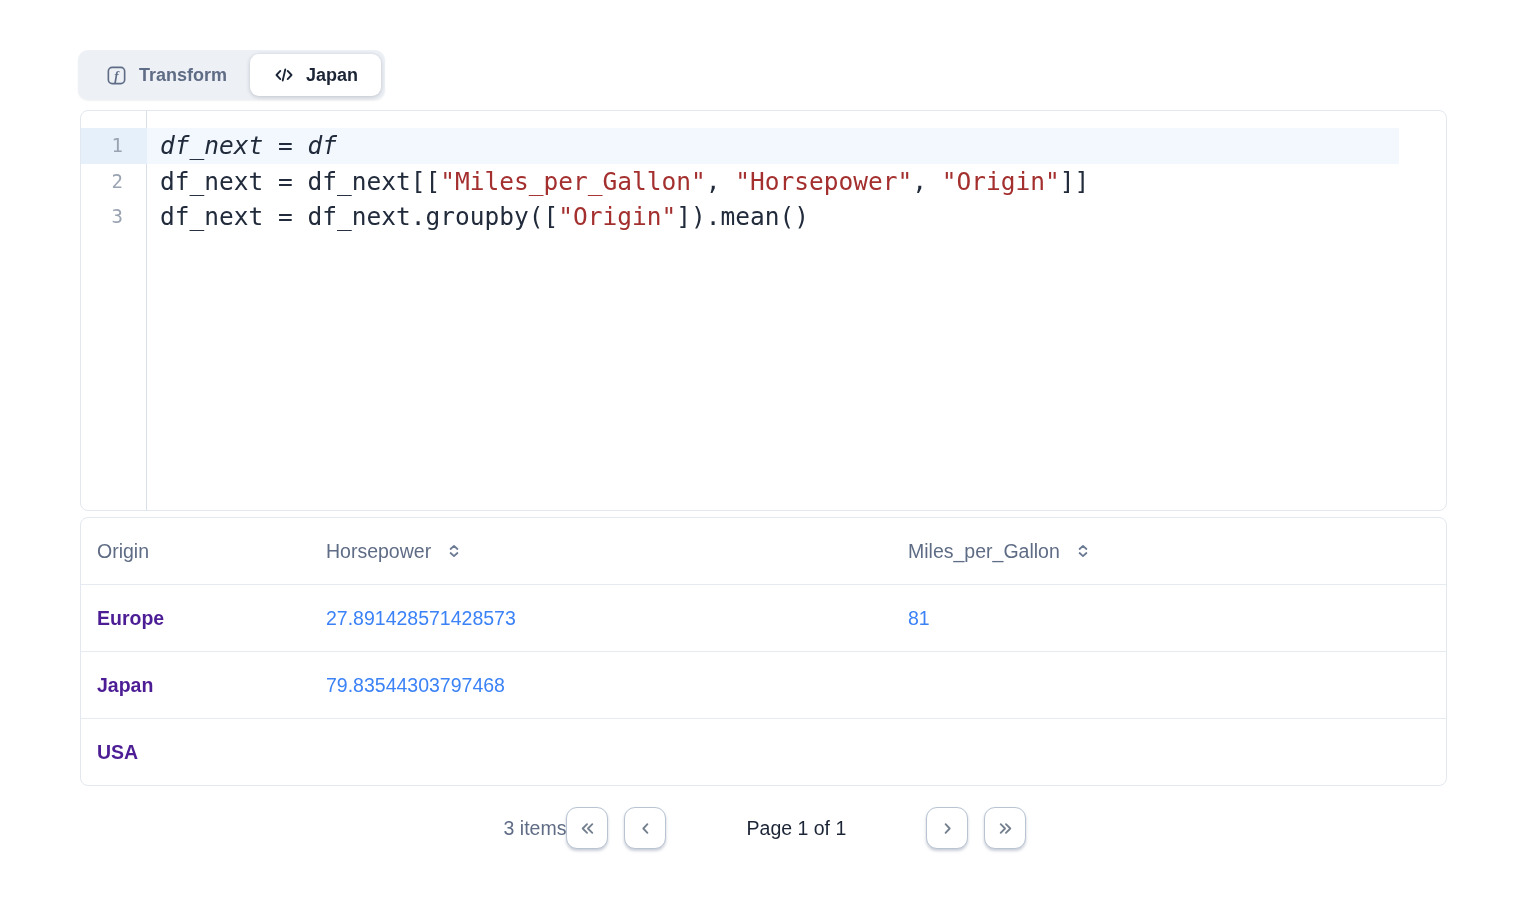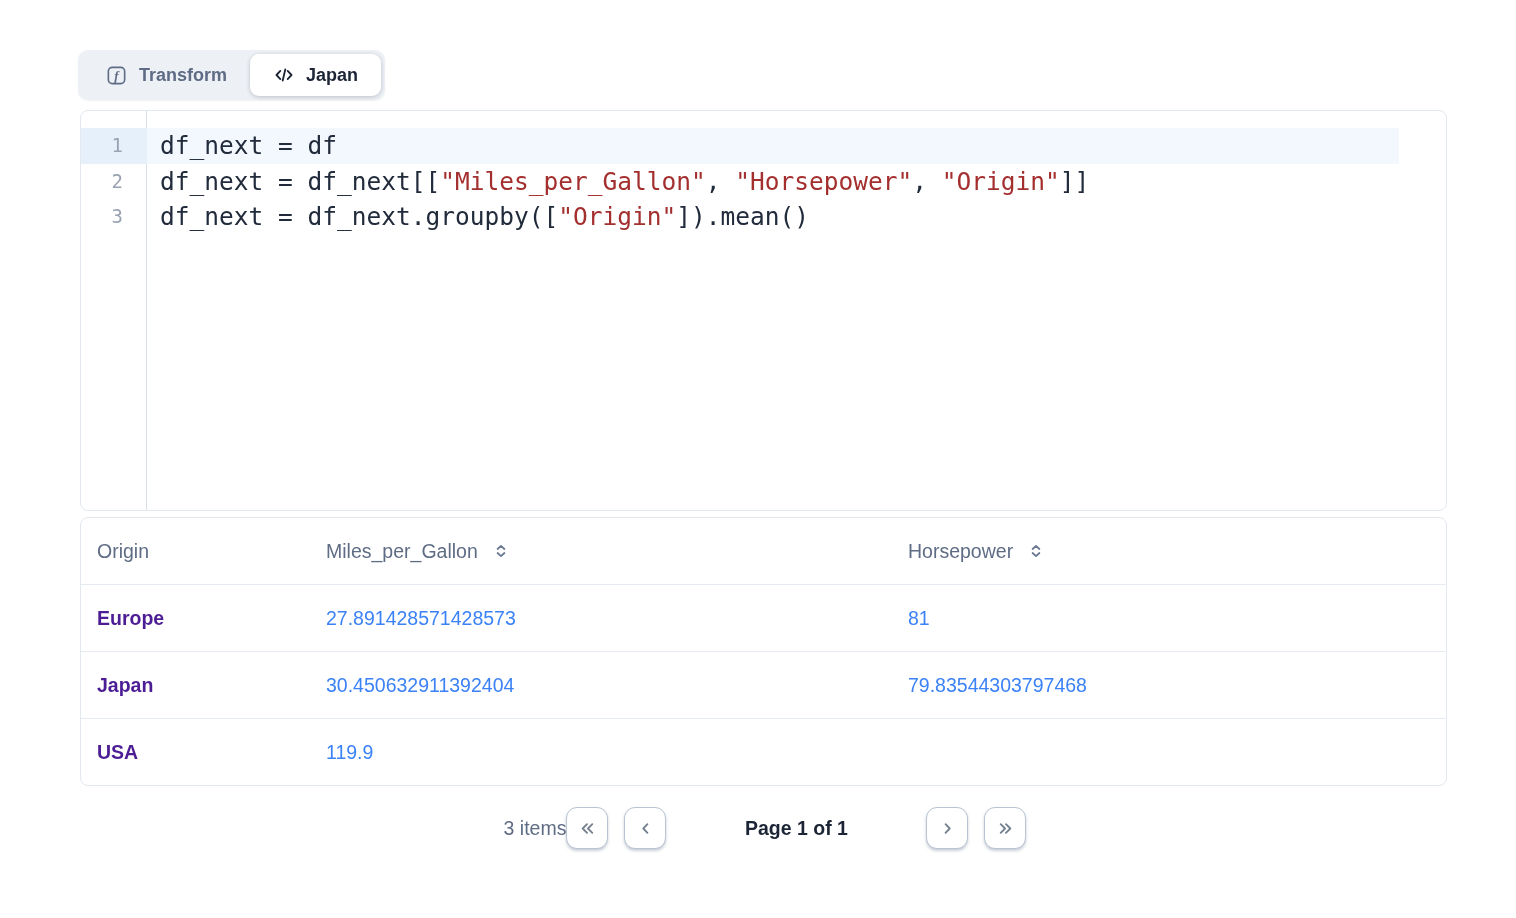--- a/index.html
+++ b/index.html
@@ -50,20 +50,21 @@
     font-size: 19px; line-height: 35.5px; color: #9aa3b2;
     user-select: none;
   }
   .codeline {
     flex: 1; white-space: pre; padding-left: 13px;
     font-size: 24.5px; line-height: 35.5px; color: #212b3b;
   }
   .edline.active .gut { background: #e5f0fa; }
   .edline.active .codeline {
     background: linear-gradient(to right, #f2f8fd 0, #f2f8fd calc(100% - 47px), transparent calc(100% - 47px));
+    font-style: italic;
   }
   .str { color: #a42f2f; }
 
   
   .rtable {
     position: absolute; left: 80px; top: 517px; width: 1367px;
     border: 1px solid #e3e8ee; border-radius: 8px;
     background: #fff; overflow: hidden;
   }
   .trow {
@@ -92,21 +93,21 @@
   .pbtn {
     width: 42px; height: 42px; border-radius: 11px;
     border: 1px solid #b9c4d2; background: #ffffff; color: #75808f;
     display: flex; align-items: center; justify-content: center;
     box-shadow: 0 2px 3px rgba(100,116,139,0.35);
     cursor: pointer; padding: 0;
   }
   .pbtn svg { display: block; }
   .page-label {
     width: 228px; text-align: center;
-    font-size: 19.5px; font-weight: 700; color: #1c2536;
+    font-size: 19.5px; font-weight: 400; color: #1c2536;
   }
 </style>
 </head>
 <body>
 
 <div class="tabbar">
   <button class="tab">
     <span>
       <svg width="23" height="23" viewBox="0 0 24 24" fill="none" stroke="currentColor" stroke-width="1.7">
         <rect x="3.5" y="3.5" width="17" height="17" rx="4"></rect>
@@ -142,52 +143,50 @@
     <div class="codeline"><span>df_next = df_next.groupby([</span><span class="str">"Origin"</span><span>]).mean()</span></div>
   </div>
 </div>
 
 <div class="rtable">
   <div class="trow head">
     <div class="hcell">
       <span>Origin</span>
     </div>
     <div class="hcell sortable">
+      <span>Horsepower</span>
+      <span class="sorticon">
+        <svg width="16" height="16" viewBox="0 0 16 16" fill="none" stroke="currentColor" stroke-width="1.8" stroke-linecap="round" stroke-linejoin="round">
+          <polyline points="4.6,6 8,2.9 11.4,6"></polyline>
+          <polyline points="4.6,10 8,13.1 11.4,10"></polyline>
+        </svg>
+      </span>
+    </div>
+    <div class="hcell sortable">
       <span>Miles_per_Gallon</span>
       <span class="sorticon">
         <svg width="16" height="16" viewBox="0 0 16 16" fill="none" stroke="currentColor" stroke-width="1.8" stroke-linecap="round" stroke-linejoin="round">
           <polyline points="4.6,6 8,2.9 11.4,6"></polyline>
           <polyline points="4.6,10 8,13.1 11.4,10"></polyline>
         </svg>
       </span>
     </div>
-    <div class="hcell sortable">
-      <span>Horsepower</span>
-      <span class="sorticon">
-        <svg width="16" height="16" viewBox="0 0 16 16" fill="none" stroke="currentColor" stroke-width="1.8" stroke-linecap="round" stroke-linejoin="round">
-          <polyline points="4.6,6 8,2.9 11.4,6"></polyline>
-          <polyline points="4.6,10 8,13.1 11.4,10"></polyline>
-        </svg>
-      </span>
-    </div>
   </div>
 
   <div class="trow">
     <div class="cell origin">Europe</div>
     <div class="cell">27.891428571428573</div>
     <div class="cell">81</div>
   </div>
   <div class="trow">
     <div class="cell origin">Japan</div>
-    <div class="cell">30.450632911392404</div>
     <div class="cell">79.83544303797468</div>
   </div>
   <div class="trow">
     <div class="cell origin">USA</div>
-    <div class="cell">119.9</div>
   </div>
 </div>
 
 <div class="tfooter">
   <span class="items-count">3 items</span>
   <div class="pager">
     <button class="pbtn">
       <span>
         <svg width="21" height="21" viewBox="0 0 24 24" fill="none" stroke="currentColor" stroke-width="2.1" stroke-linecap="round" stroke-linejoin="round">
           <polyline points="11.5,7 6.5,12 11.5,17"></polyline>

